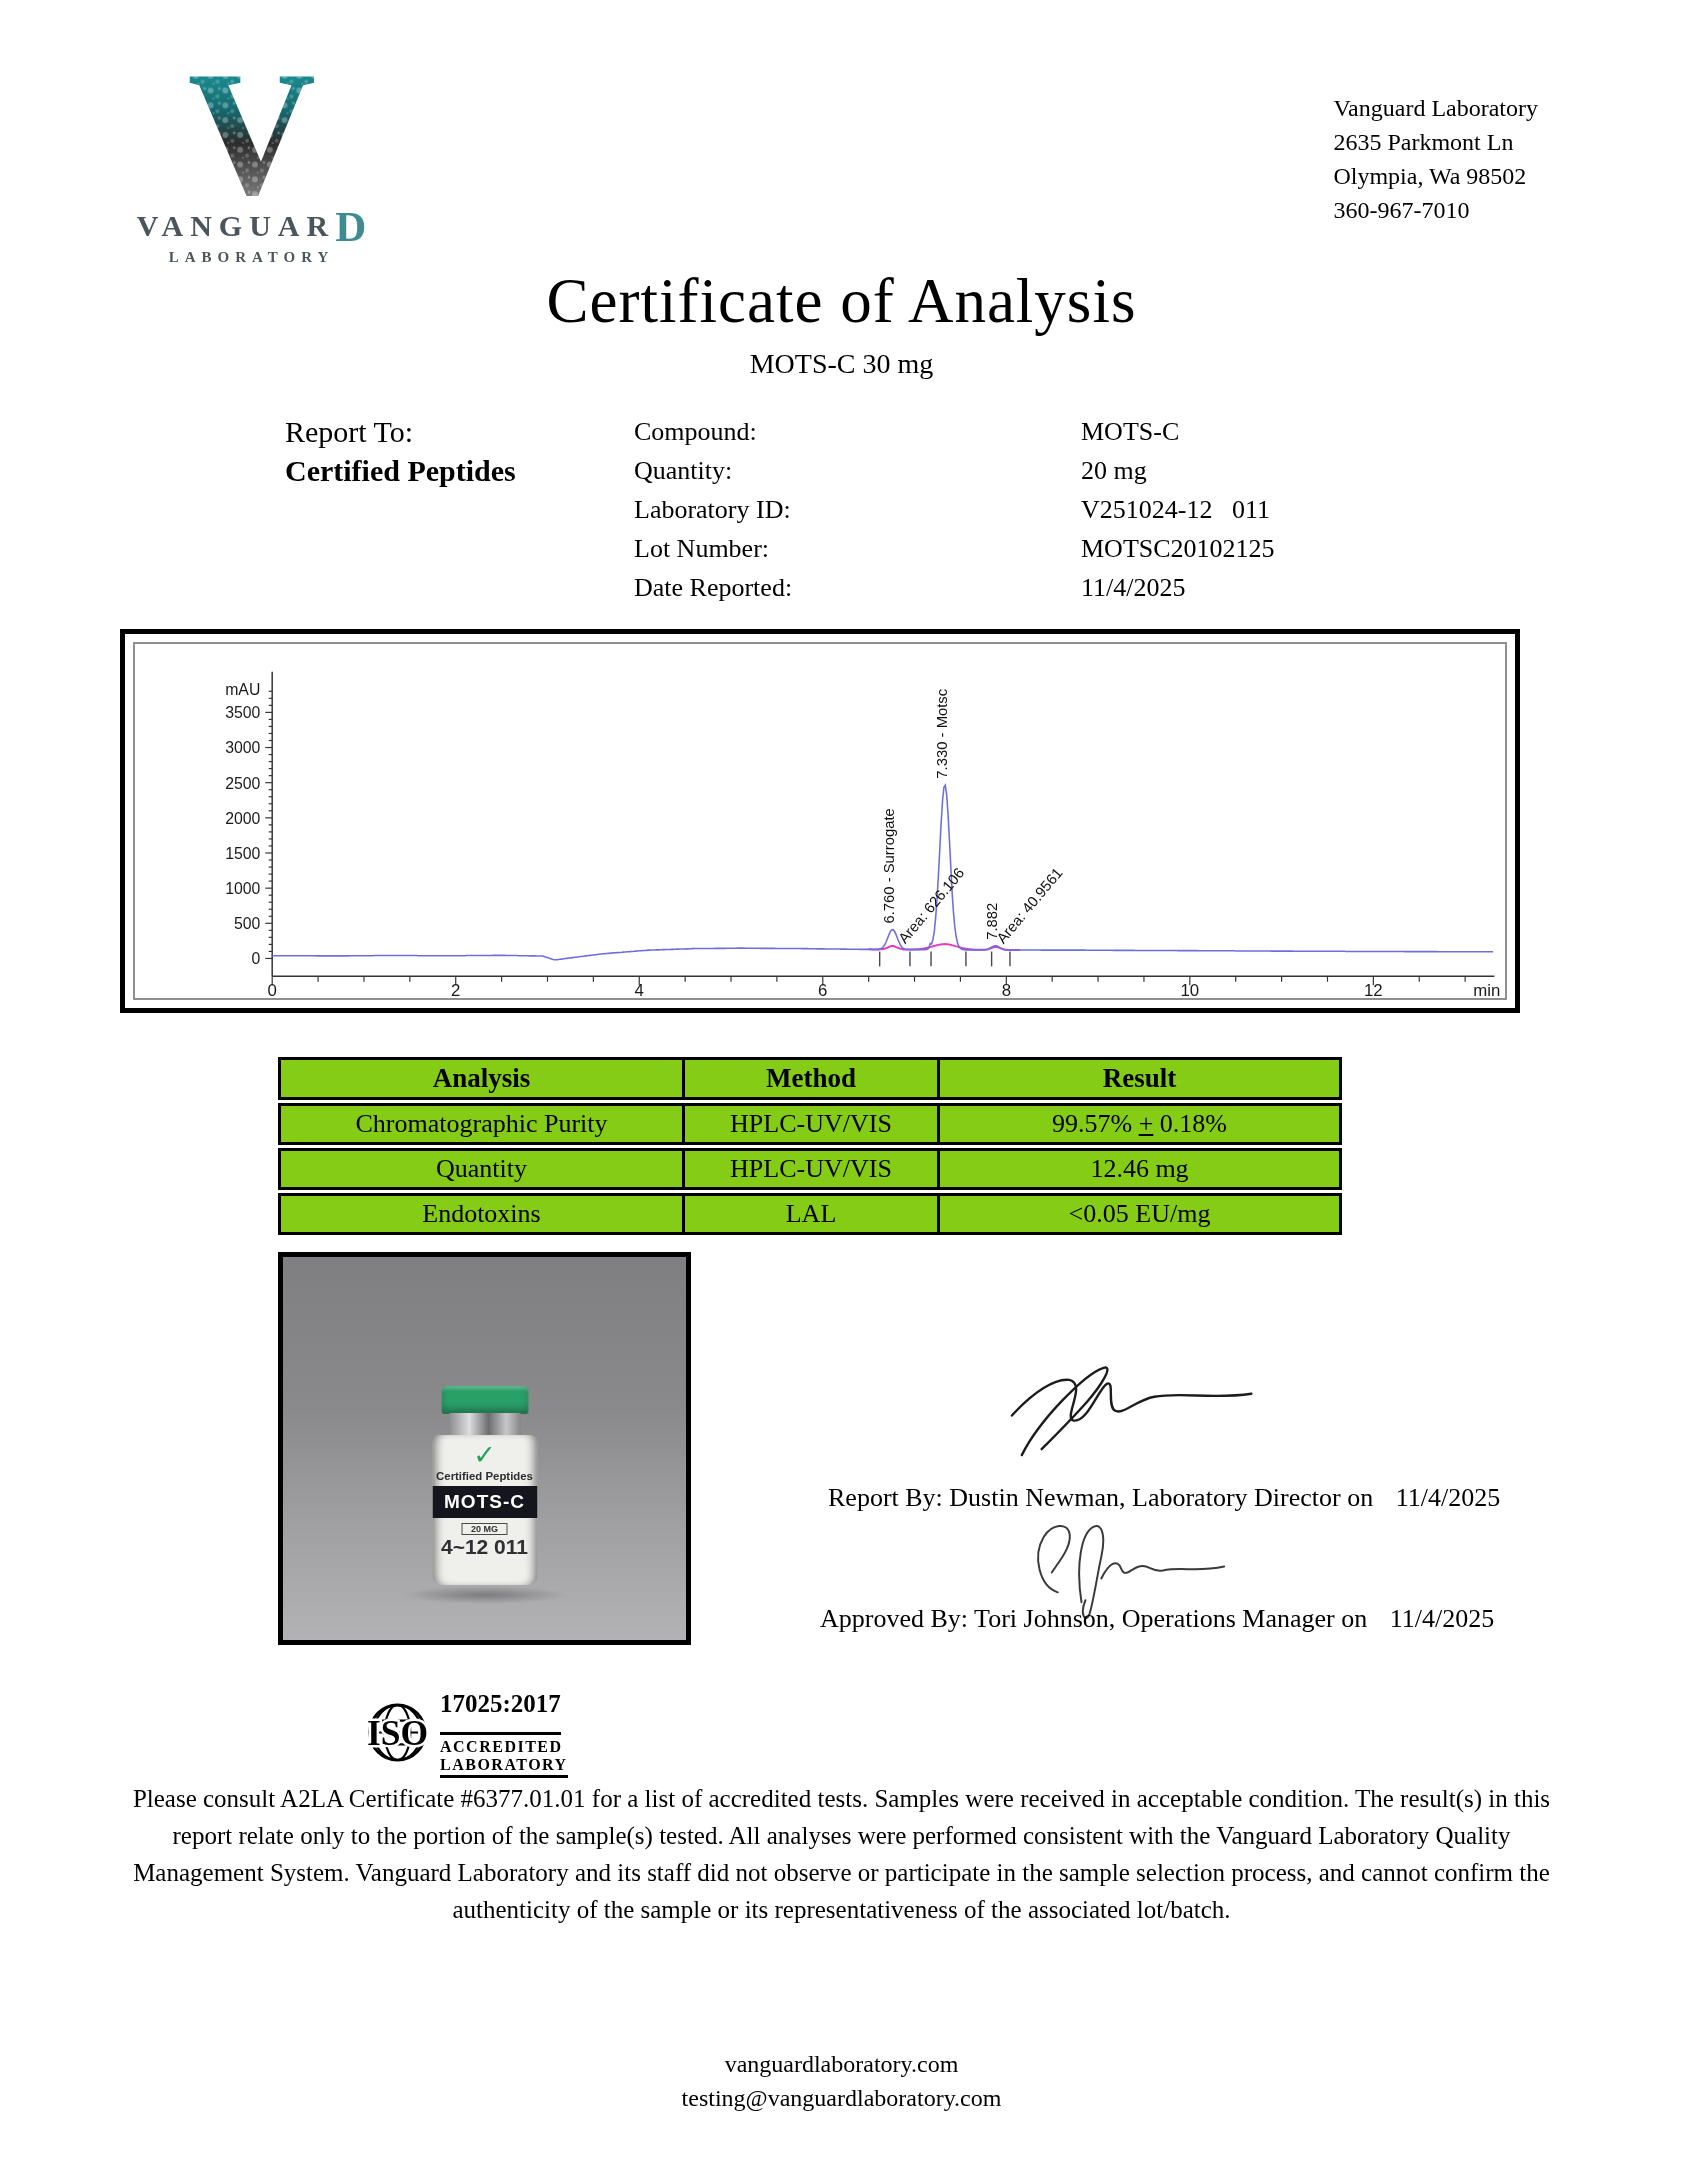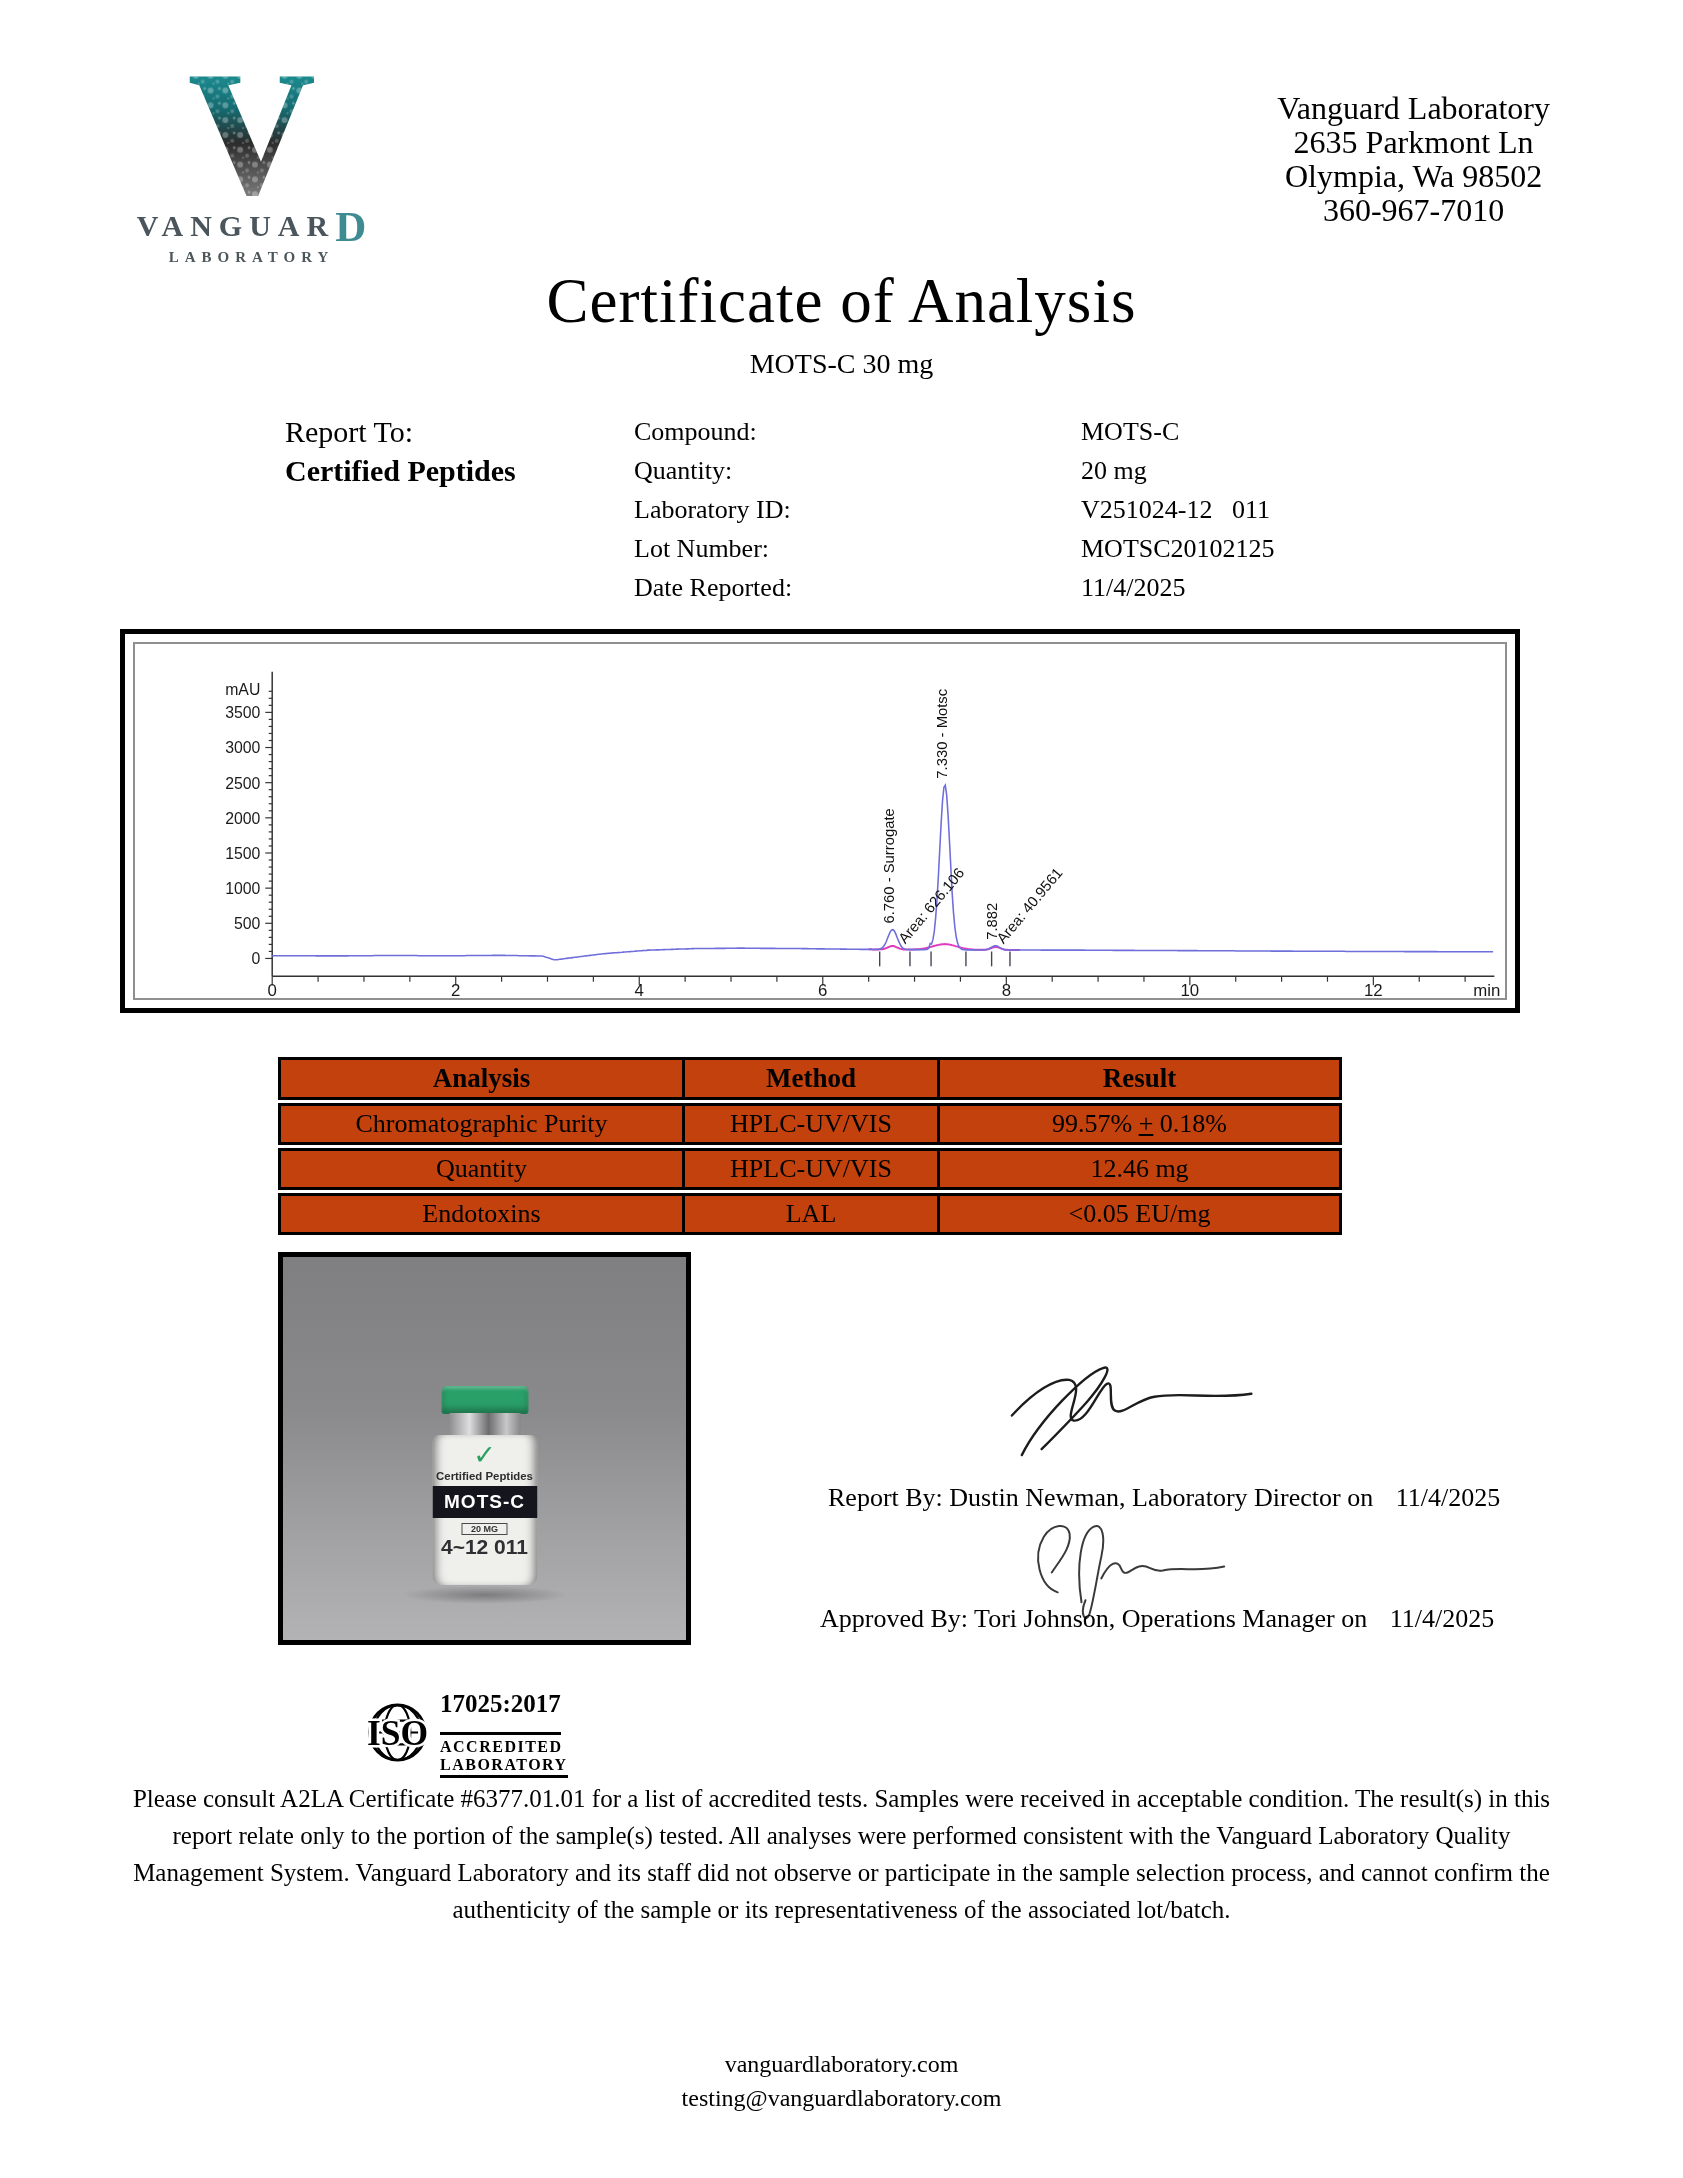--- a/index.html
+++ b/index.html
@@ -5,21 +5,21 @@
   html,body{margin:0;padding:0;background:#e8e8e8}
   .page{position:relative;width:1683px;height:2178px;background:#ffffff;margin:0 auto;
         font-family:"Liberation Serif",serif;color:#000;overflow:hidden}
   .abs{position:absolute}
 
   
   .logo{left:125px;top:57px;width:253px;text-align:center}
   .logo-word{font-weight:bold;font-size:30px;letter-spacing:7px;color:#4a565c;line-height:1;margin-top:-6px}
   .logo-word .big-d{font-size:43px;letter-spacing:0;color:#3f8b92;vertical-align:-5px}
   .logo-sub{font-size:15px;font-weight:bold;letter-spacing:6px;color:#4d575b;margin-top:1px}
-  .address{right:133px;top:91px;text-align:center;font-size:32px;line-height:34px}
+  .address{right:145px;top:91px;text-align:left;font-size:24px;line-height:34px}
 
   
   .doc-title{left:0;top:265px;width:1683px;text-align:center;font-size:63px;letter-spacing:1px}
   .doc-subtitle{left:0;top:348px;width:1683px;text-align:center;font-size:28px}
 
   
   .report-to{left:285px;top:412px;font-size:30px;line-height:39px}
   .report-to .bold{font-weight:bold}
   .fields{left:634px;top:412px;width:693px;font-size:26px;line-height:39px}
   .frow{display:flex}
@@ -33,21 +33,21 @@
   .chart-title{position:absolute;left:135px;top:4px;font-family:"Liberation Sans",sans-serif;
                font-size:17.3px;color:#1f1fd0;white-space:pre}
   #chromo-svg{position:absolute;left:0;top:0;width:1372px;height:354px}
   #chromo-svg text{font-family:"Liberation Sans",sans-serif;fill:#1a1a1a}
   #chromo-svg .ax{font-size:16px}
   #chromo-svg .ax2{font-size:17px}
   #chromo-svg .pl{font-size:15px;fill:#111}
 
   
   .results-table{left:278px;top:1057px;width:1064px;font-size:26px}
-  .trow{display:flex;border:3px solid #000;margin-top:3px;background:#c2410c}
+  .trow{display:flex;border:3px solid #000;margin-top:3px;background:#84cc16}
   .trow:first-child{margin-top:0}
   .tcell{box-sizing:border-box;text-align:center;padding:3px 4px}
   .tc1{width:404px;border-right:3px solid #000}
   .tc2{width:255px;border-right:3px solid #000}
   .tc3{flex:1}
   .thead .tcell{font-weight:bold;font-size:27px}
   .pm{text-decoration:underline}
 
   
   .photo-box{left:278px;top:1252px;width:413px;height:393px;border:5px solid #000;box-sizing:border-box}

